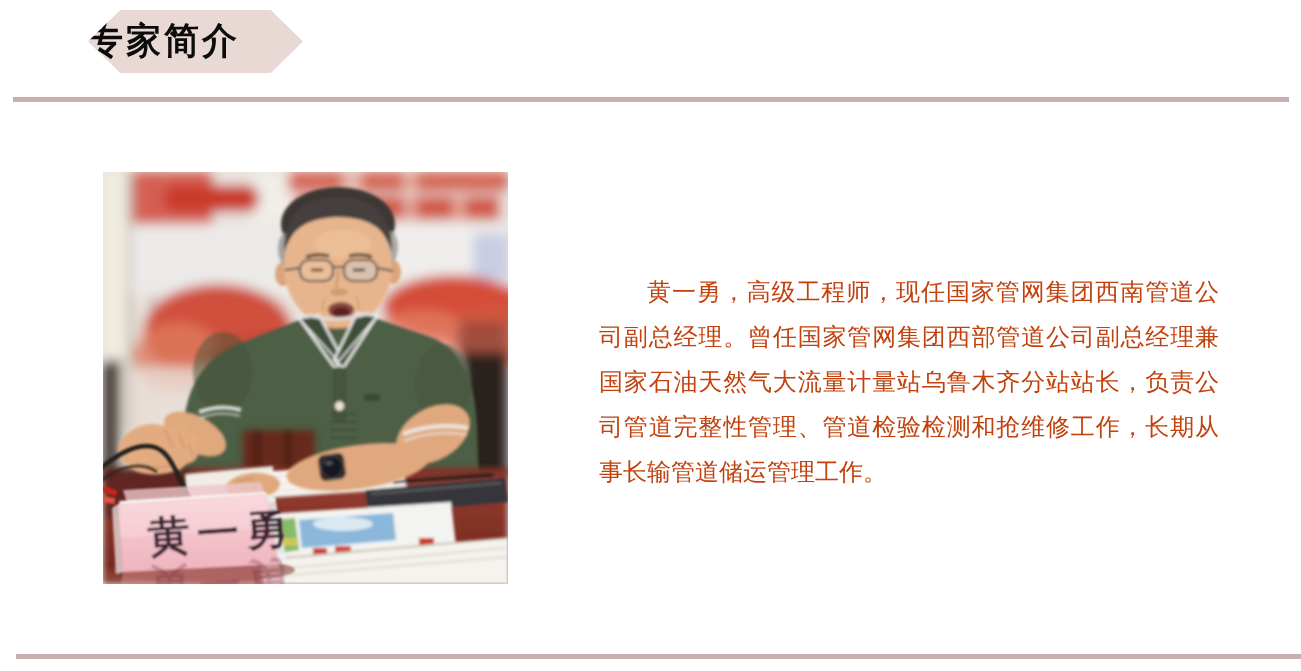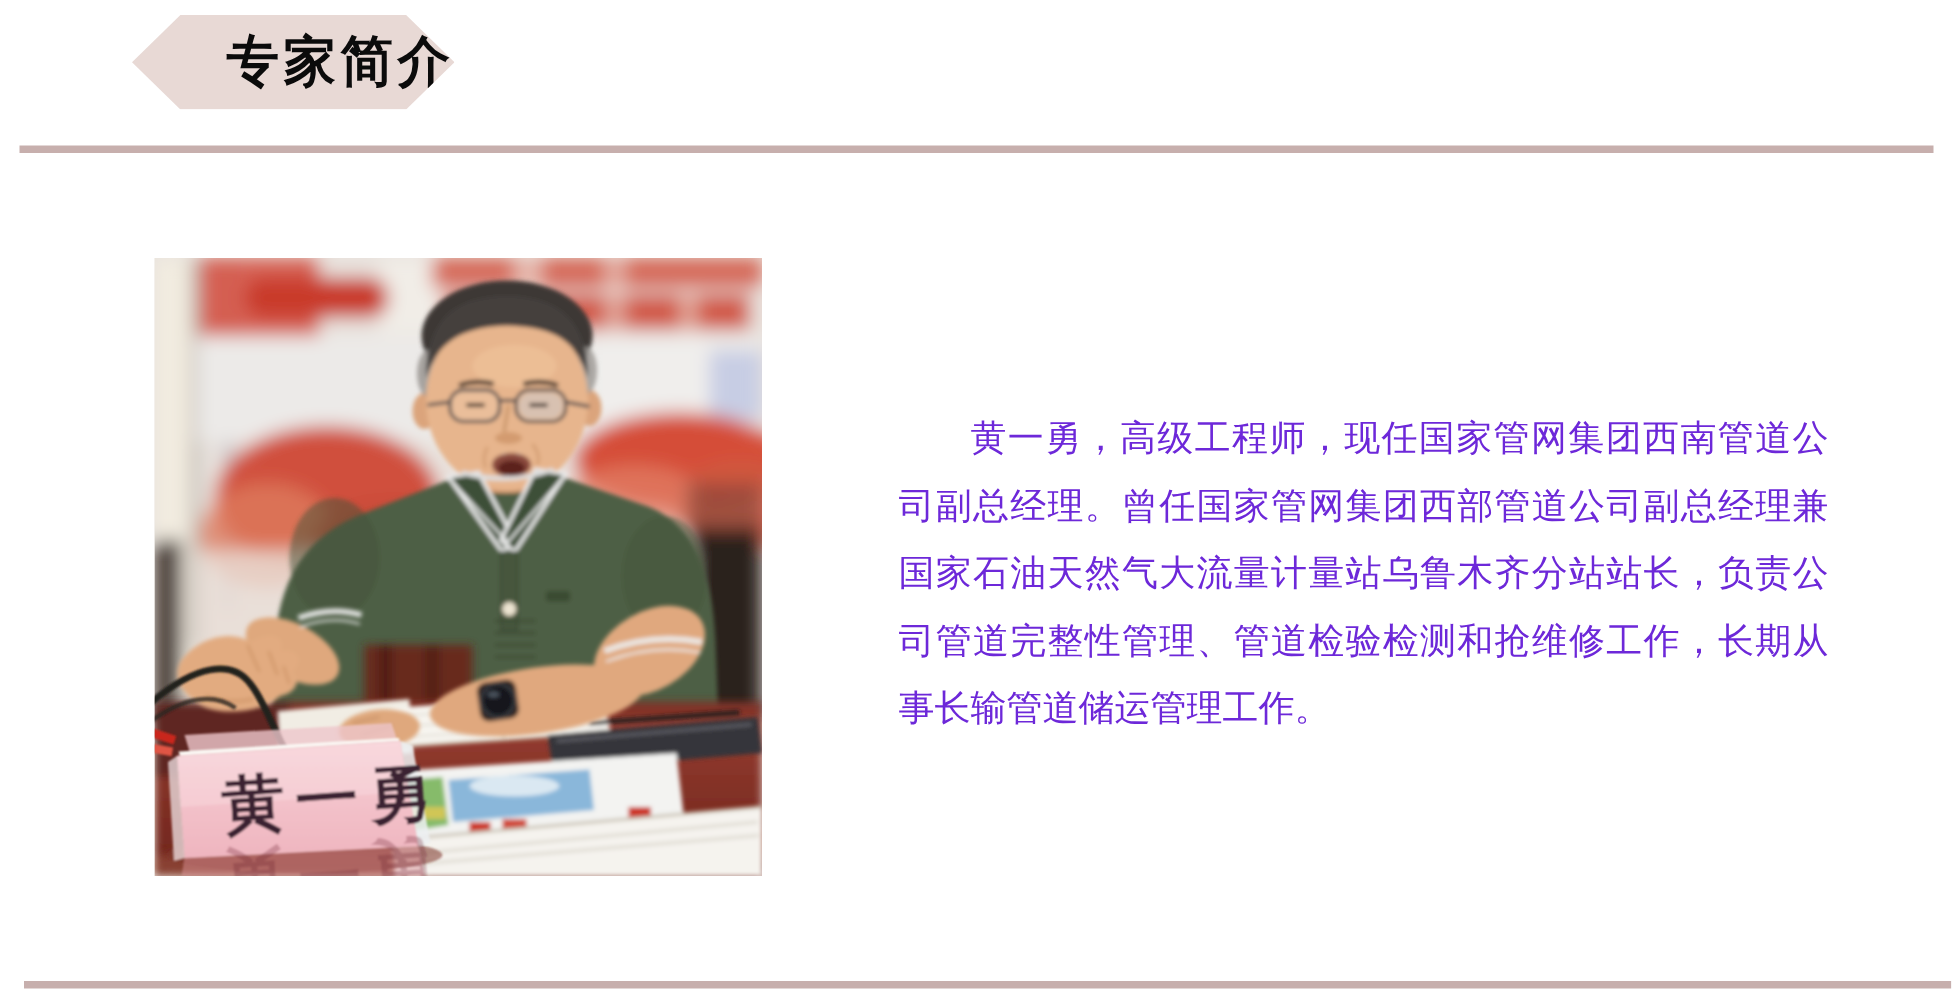--- a/index.html
+++ b/index.html
@@ -6,21 +6,21 @@
   html,body{margin:0;padding:0;background:#ffffff;}
   .page{
     position:relative;width:1301px;height:671px;background:#ffffff;
     overflow:hidden;font-family:"Liberation Sans",sans-serif;
   }
   
   .badge{
     position:absolute;left:88px;top:10px;width:215px;height:63px;
     background:#e8d9d5;
     clip-path:polygon(0% 50%,15% 0%,85% 0%,100% 50%,85% 100%,15% 100%);
-    display:flex;align-items:center;justify-content:flex-end;
+    display:flex;align-items:center;justify-content:flex-start;
   }
   .badge span{
     font-family:"DejaVu Sans","Liberation Sans",sans-serif;
     font-weight:900;font-size:35px;color:#0b0b0b;letter-spacing:3px;
     transform:scaleY(1.04);
   }
   
   .divider{position:absolute;height:5px;background:#c7afad;}
   .divider.top{left:13px;top:97px;width:1276px;}
   .divider.bottom{left:16px;top:654px;width:1285px;}
@@ -30,21 +30,21 @@
     overflow:hidden;background:#e9e3de;
   }
   .photo svg{display:block;}
   
   .bio{
     position:absolute;left:599px;top:270px;width:620px;
   }
   .bio p{
     margin:0;
     font-family:"DejaVu Serif","Liberation Serif",serif;
-    font-size:24px;line-height:45px;color:#6d28d9;
+    font-size:24px;line-height:45px;color:#c2410c;
     text-align:justify;text-justify:inter-ideograph;
     text-indent:2em;
   }
 </style>
 </head>
 <body>
 
 <div class="page">
 
   <div class="badge">

